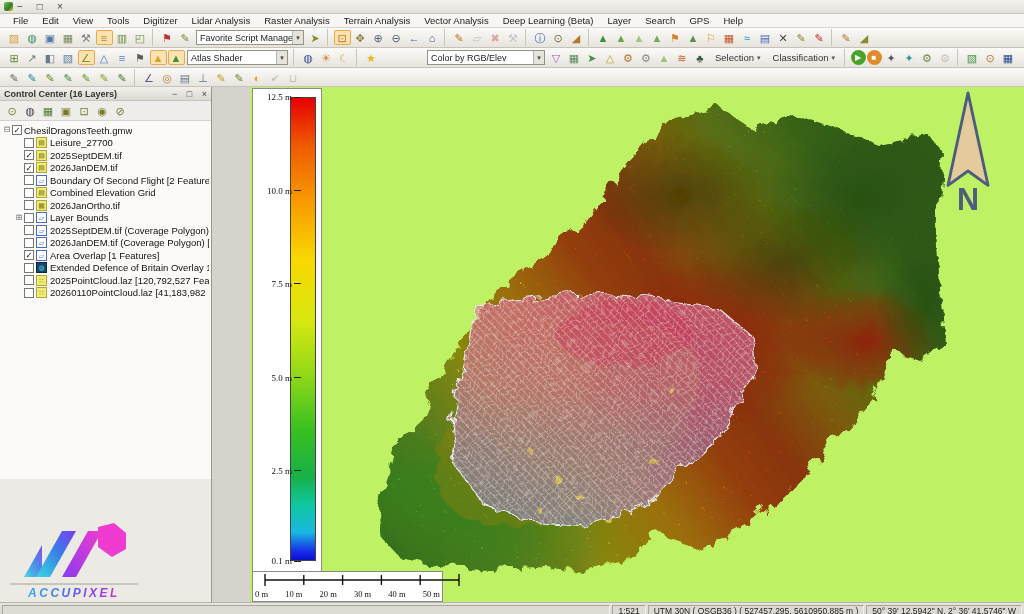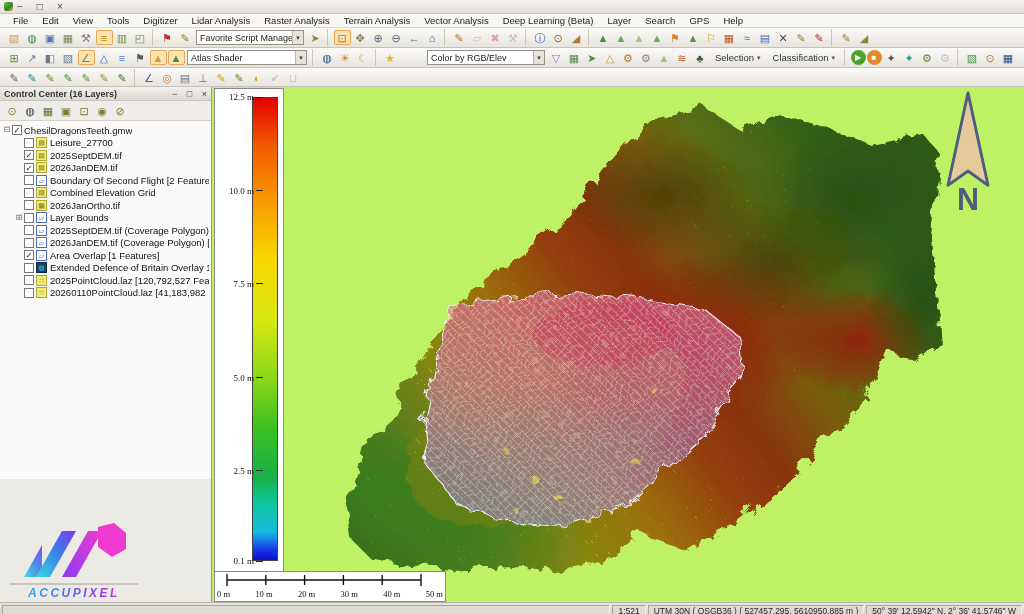--- a/index.html
+++ b/index.html
@@ -28,21 +28,21 @@
   .tb-btn.hl { background:#fde3b2; border-color:#e8a94e; }
   .tb-btn.gr { opacity:.42; }
   .tb-btn.round { border-radius:50%; font-size:8px; width:15px; height:15px; line-height:14px; }
   .combo { height:15px; background:#fff; border:1px solid #979288; display:flex; align-items:center; font-size:9px; margin:0 2px; }
   .combo-text { flex:1; padding:0 3px; white-space:nowrap; overflow:hidden; color:#222; }
   .combo-arrow { width:11px; text-align:center; background:#e6e3dc; border-left:1px solid #b8b4ac; font-size:7px; color:#444; line-height:13px; }
   .tb-drop { height:15px; display:flex; align-items:center; font-size:9.5px; color:#333; padding:0 4px; margin:0 1px; border:1px solid transparent; border-radius:2px; }
   .tb-drop .arr { font-size:7px; margin-left:3px; color:#555; }
 
   
-  .main { display:flex; height:515px; }
+  .main { display:flex; height:515px;gap:38px; }
 
   
   .panel { width:212px; flex:none; background:#eceae5; border-right:1px solid #9a978f; position:relative; }
   .panel-header { height:14px; background:linear-gradient(#f2f0ec,#dcd9d2); border-bottom:1px solid #c6c3bc; display:flex; align-items:center; justify-content:space-between; padding:0 4px; font-size:9px; font-weight:bold; color:#333; }
   .panel-ctrls span { margin-left:7px; font-weight:normal; font-size:9px; color:#444; }
   .panel-toolbar { display:flex; align-items:center; height:20px; border-bottom:1px solid #d4d1ca; background:#efede9; }
   .panel-toolbar .tb-group { border-right:none; }
   .tree { background:#fbfaf8; padding:3px 2px; height:358px; overflow:hidden; }
   .tree-row { display:flex; align-items:center; height:12.5px; white-space:nowrap; }
   .expander { width:10px; flex:none; font-size:8px; color:#666; text-align:center; line-height:10px; }
@@ -58,21 +58,21 @@
   
   .map { flex:1; position:relative; background:#bef264; overflow:hidden; }
   .terrain { position:absolute; inset:0; }
   .legend { position:absolute; left:2px; top:1px; width:70px; height:484px; background:#fff; border:1px solid #8a8a8a; }
   .legend-bar { position:absolute; right:5px; top:8px; bottom:10px; width:26px; border:1px solid #444;
     background:linear-gradient(to bottom,#e60000 0%,#f05800 10%,#f89800 22%,#f8d800 35%,#d8e810 48%,#90d818 60%,#38c020 72%,#18b048 82%,#10c8a0 88%,#18b8e0 94%,#1830e8 98%,#0810d0 100%); }
   .legend-ticks { position:absolute; left:0; top:8px; bottom:10px; width:40px; }
   .ltick { position:absolute; right:-8px; display:flex; align-items:center; transform:translateY(-50%); }
   .ltick-label { font-size:9px; font-family:"Liberation Serif", serif; color:#111; width:34px; text-align:right; margin-right:2px; }
   .ltick-dash { width:7px; height:1px; background:#222; }
-  .scalebox { position:absolute; left:2px; bottom:0; width:232px; height:31px; background:#fff; border:1px solid #8a8a8a; }
+  .scalebox { position:absolute; left:2px; bottom:0; width:191px; height:31px; background:#fff; border:1px solid #8a8a8a; }
   .scale-labels { position:absolute; left:2px; right:2px; bottom:2px; display:flex; justify-content:space-between; font-size:8.5px; font-family:"Liberation Serif", serif; color:#111; }
   .north { position:absolute; right:32px; top:3px; width:48px; height:122px; }
 
   
   .statusbar { height:16px; background:linear-gradient(#e8e5de,#d2cfc8); border-top:1px solid #b8b5ae; display:flex; align-items:center; padding:1px 2px; gap:2px; }
   .st-cell { border:1px solid; border-color:#a8a59e #f4f2ee #f4f2ee #a8a59e; background:#dedbd4; font-size:8.5px; color:#222; padding:0 5px; height:12px; line-height:11px; white-space:nowrap; }
   .st-fill { flex:1; }
 </style>
 </head>
 <body>
@@ -168,21 +168,21 @@
         <div class="tb-btn" style="color: rgb(106, 138, 74);">⊞</div>
         <div class="tb-btn" style="color: rgb(106, 122, 138);">↗</div>
         <div class="tb-btn" style="color: rgb(106, 122, 138);">◧</div>
         <div class="tb-btn" style="color: rgb(90, 122, 154);">▧</div>
         <div class="tb-btn hl" style="color: rgb(138, 138, 46);">∠</div>
         <div class="tb-btn" style="color: rgb(74, 122, 200);">△</div>
         <div class="tb-btn" style="color: rgb(74, 122, 200);">≡</div>
         <div class="tb-btn" style="color: rgb(90, 90, 90);">⚑</div>
         <div class="tb-btn hl" style="color: rgb(217, 160, 43);">▲</div>
         <div class="tb-btn hl" style="color: rgb(63, 143, 63);">▲</div>
-        <div class="combo" style="width: 120px; gap: 7px;">
+        <div class="combo" style="width: 101px; gap: 7px;">
           <span class="combo-text">Atlas Shader</span>
           <span class="combo-arrow">▾</span>
         </div>
       </div>
       <div class="tb-group">
         <div class="tb-btn" style="color: rgb(42, 74, 138);">◍</div>
         <div class="tb-btn" style="color: rgb(217, 130, 43);">☀</div>
         <div class="tb-btn" style="color: rgb(200, 160, 43);">☾</div>
       </div>
       <div class="tb-group">

